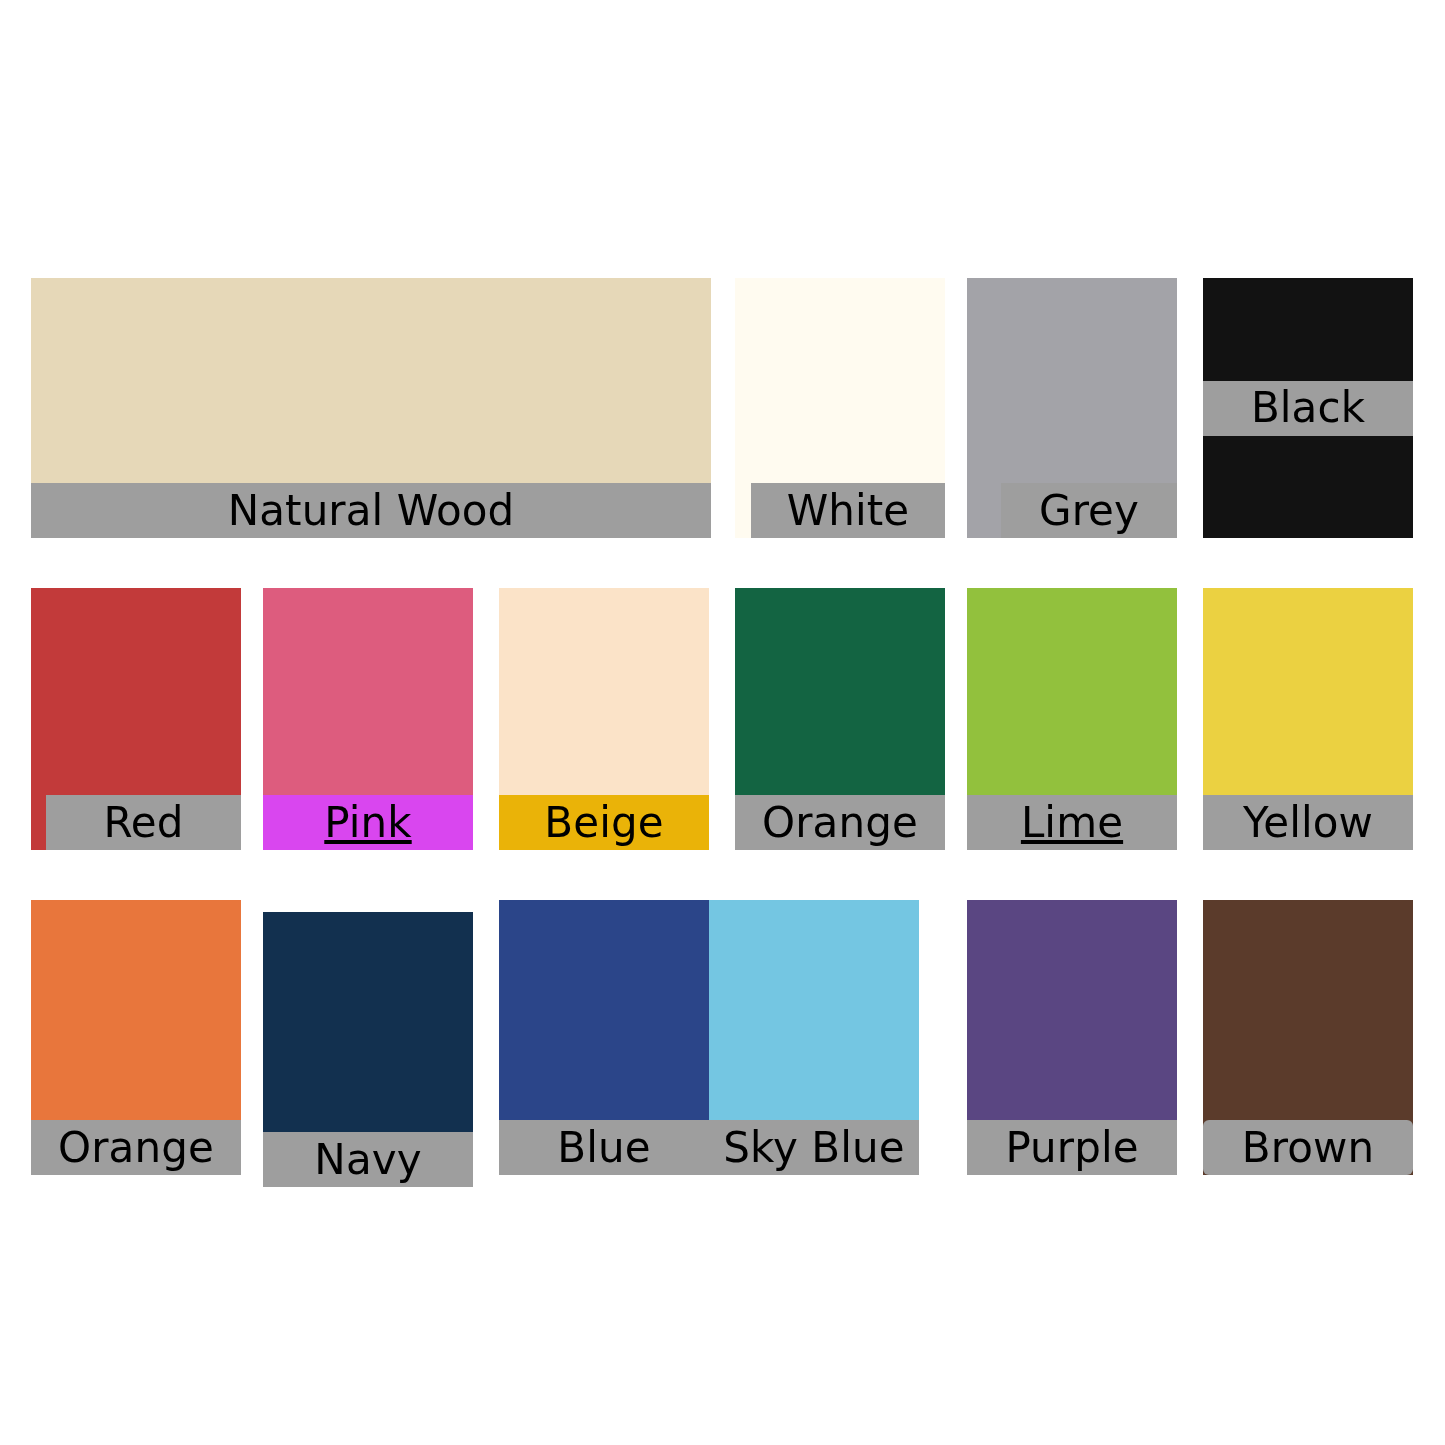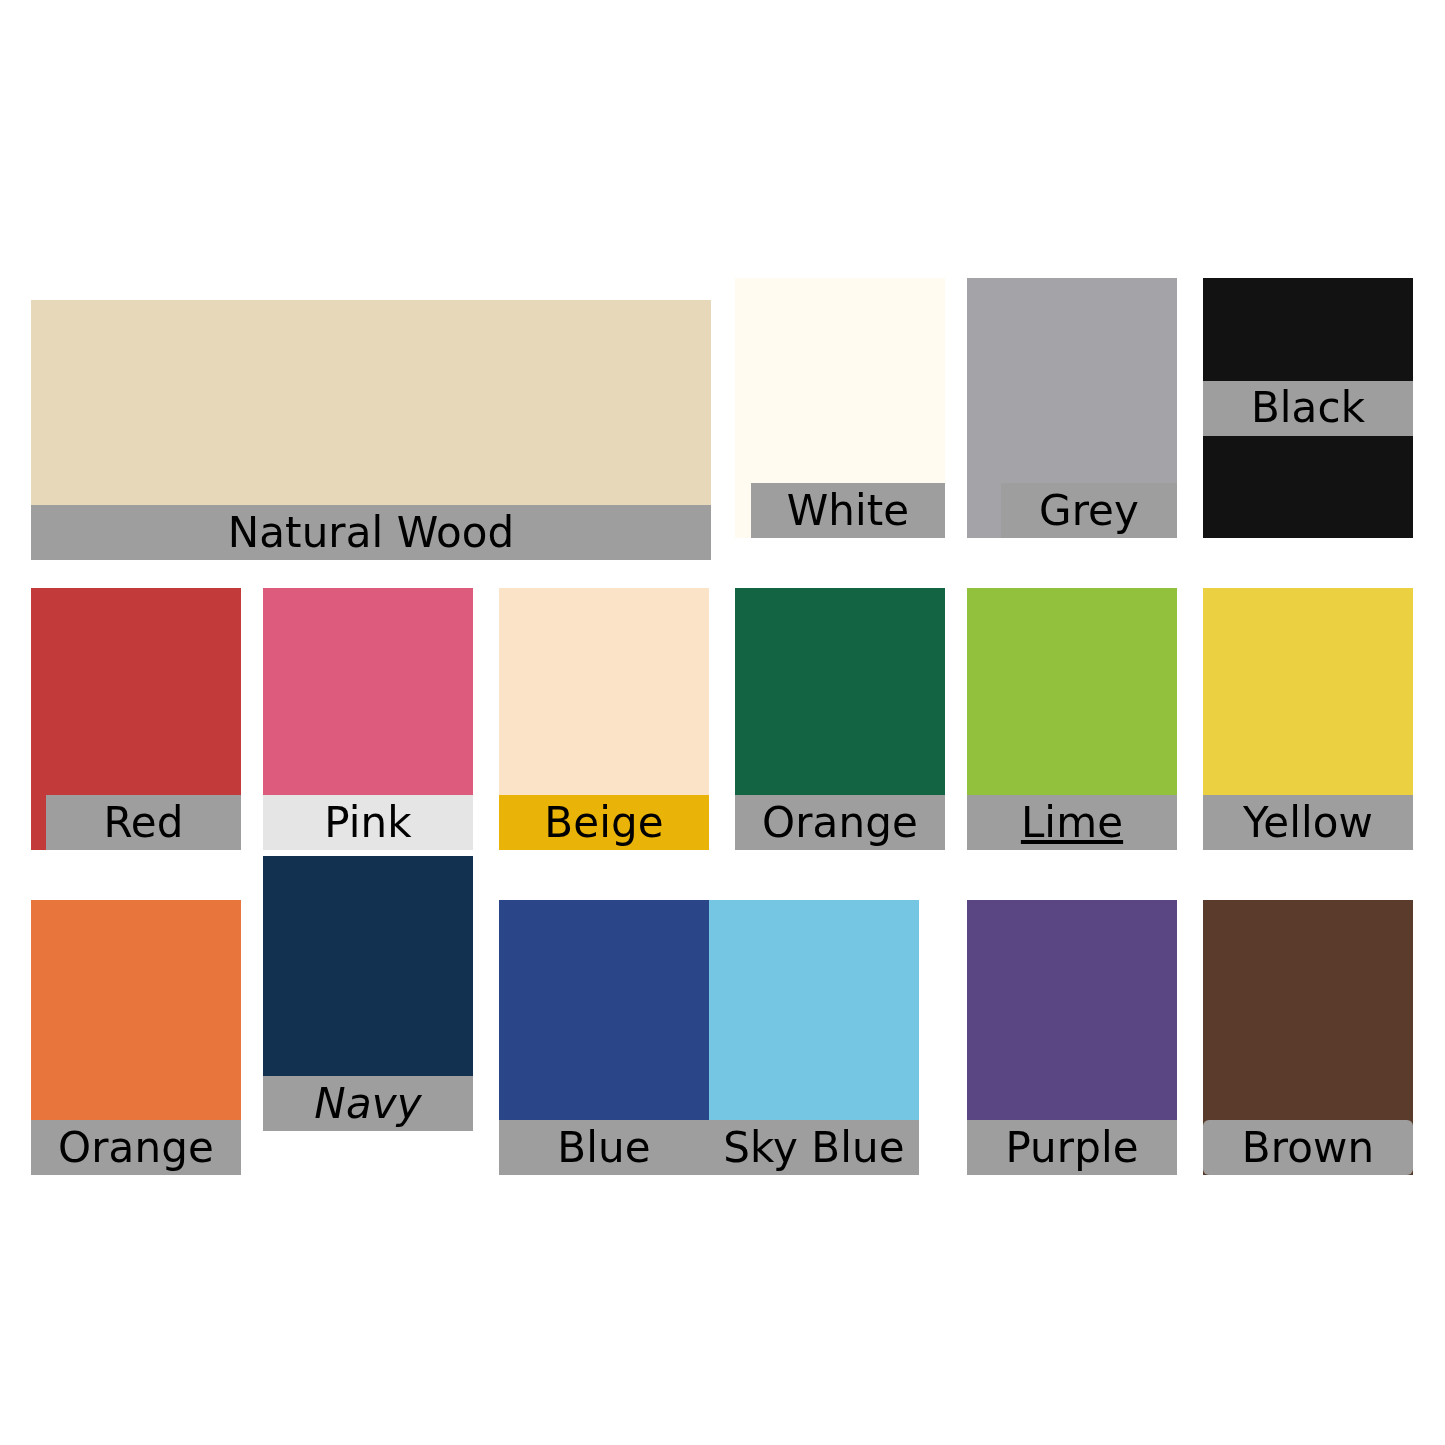--- a/index.html
+++ b/index.html
@@ -51,21 +51,21 @@
     line-height: 1;
     letter-spacing: 0.1px;
     white-space: nowrap;
   }
 </style>
 </head>
 <body>
 
 <div id="palette" style="background: rgb(255, 255, 255);">
     <div>
-      <div class="swatch" style="left: 31px; top: 278px; width: 680px; height: 260px; margin-top: 22px;">
+      <div class="swatch" style="left: 31px; top: 278px; width: 680px; height: 260px;">
         <div class="swatch-color" style="background: rgb(230, 216, 184);"></div>
         <div class="swatch-label" style="background: rgb(158, 158, 158); color: rgb(0, 0, 0);">Natural Wood</div>
       </div>
       <div class="swatch" style="left: 735px; top: 278px; width: 210px; height: 260px; padding-left: 16px;">
         <div class="swatch-color" style="background: rgb(255, 251, 240);"></div>
         <div class="swatch-label" style="background: rgb(158, 158, 158); color: rgb(0, 0, 0);">White</div>
       </div>
       <div class="swatch" style="left: 967px; top: 278px; width: 210px; height: 260px; padding-left: 34px;">
         <div class="swatch-color" style="background: rgb(163, 163, 168);"></div>
         <div class="swatch-label" style="background: rgb(158, 158, 158); color: rgb(0, 0, 0);">Grey</div>
@@ -75,21 +75,21 @@
         <div class="swatch-label" style="background: rgb(158, 158, 158); color: rgb(0, 0, 0);">Black</div>
       </div>
     </div>
     <div>
       <div class="swatch" style="left: 31px; top: 588px; width: 210px; height: 262px; padding-left: 15px;">
         <div class="swatch-color" style="background: rgb(194, 58, 58);"></div>
         <div class="swatch-label" style="background: rgb(158, 158, 158); color: rgb(0, 0, 0);">Red</div>
       </div>
       <div class="swatch" style="left: 263px; top: 588px; width: 210px; height: 262px;">
         <div class="swatch-color" style="background: rgb(221, 92, 126);"></div>
-        <div class="swatch-label" style="background: #e5e5e5; color: rgb(0, 0, 0);">Pink</div>
+        <div class="swatch-label" style="background: #d946ef; color: rgb(0, 0, 0); text-decoration: underline;">Pink</div>
       </div>
       <div class="swatch" style="left: 499px; top: 588px; width: 210px; height: 262px;">
         <div class="swatch-color" style="background: rgb(251, 227, 200);"></div>
         <div class="swatch-label" style="background: #eab308; color: rgb(0, 0, 0);">Beige</div>
       </div>
       <div class="swatch" style="left: 735px; top: 588px; width: 210px; height: 262px;">
         <div class="swatch-color" style="background: rgb(19, 100, 66);"></div>
         <div class="swatch-label" style="background: rgb(158, 158, 158); color: rgb(0, 0, 0);">Orange</div>
       </div>
       <div class="swatch" style="left: 967px; top: 588px; width: 210px; height: 262px;">
@@ -99,21 +99,21 @@
       <div class="swatch" style="left: 1203px; top: 588px; width: 210px; height: 262px;">
         <div class="swatch-color" style="background: rgb(235, 209, 65);"></div>
         <div class="swatch-label" style="background: rgb(158, 158, 158); color: rgb(0, 0, 0);">Yellow</div>
       </div>
     </div>
     <div>
       <div class="swatch" style="left: 31px; top: 900px; width: 210px; height: 275px;">
         <div class="swatch-color" style="background: rgb(232, 118, 60);"></div>
         <div class="swatch-label" style="background: rgb(158, 158, 158); color: rgb(0, 0, 0);">Orange</div>
       </div>
-      <div class="swatch" style="left: 263px; top: 856px; width: 210px; height: 275px; font-style: italic;">
+      <div class="swatch" style="left: 263px; top: 912px; width: 210px; height: 275px;">
         <div class="swatch-color" style="background: rgb(18, 48, 79);"></div>
         <div class="swatch-label" style="background: rgb(158, 158, 158); color: rgb(0, 0, 0);">Navy</div>
       </div>
       <div class="swatch" style="left: 499px; top: 900px; width: 210px; height: 275px;">
         <div class="swatch-color" style="background: rgb(43, 69, 137);"></div>
         <div class="swatch-label" style="background: rgb(158, 158, 158); color: rgb(0, 0, 0);">Blue</div>
       </div>
       <div class="swatch" style="left: 709px; top: 900px; width: 210px; height: 275px;">
         <div class="swatch-color" style="background: rgb(116, 198, 226);"></div>
         <div class="swatch-label" style="background: rgb(158, 158, 158); color: rgb(0, 0, 0);">Sky Blue</div>

